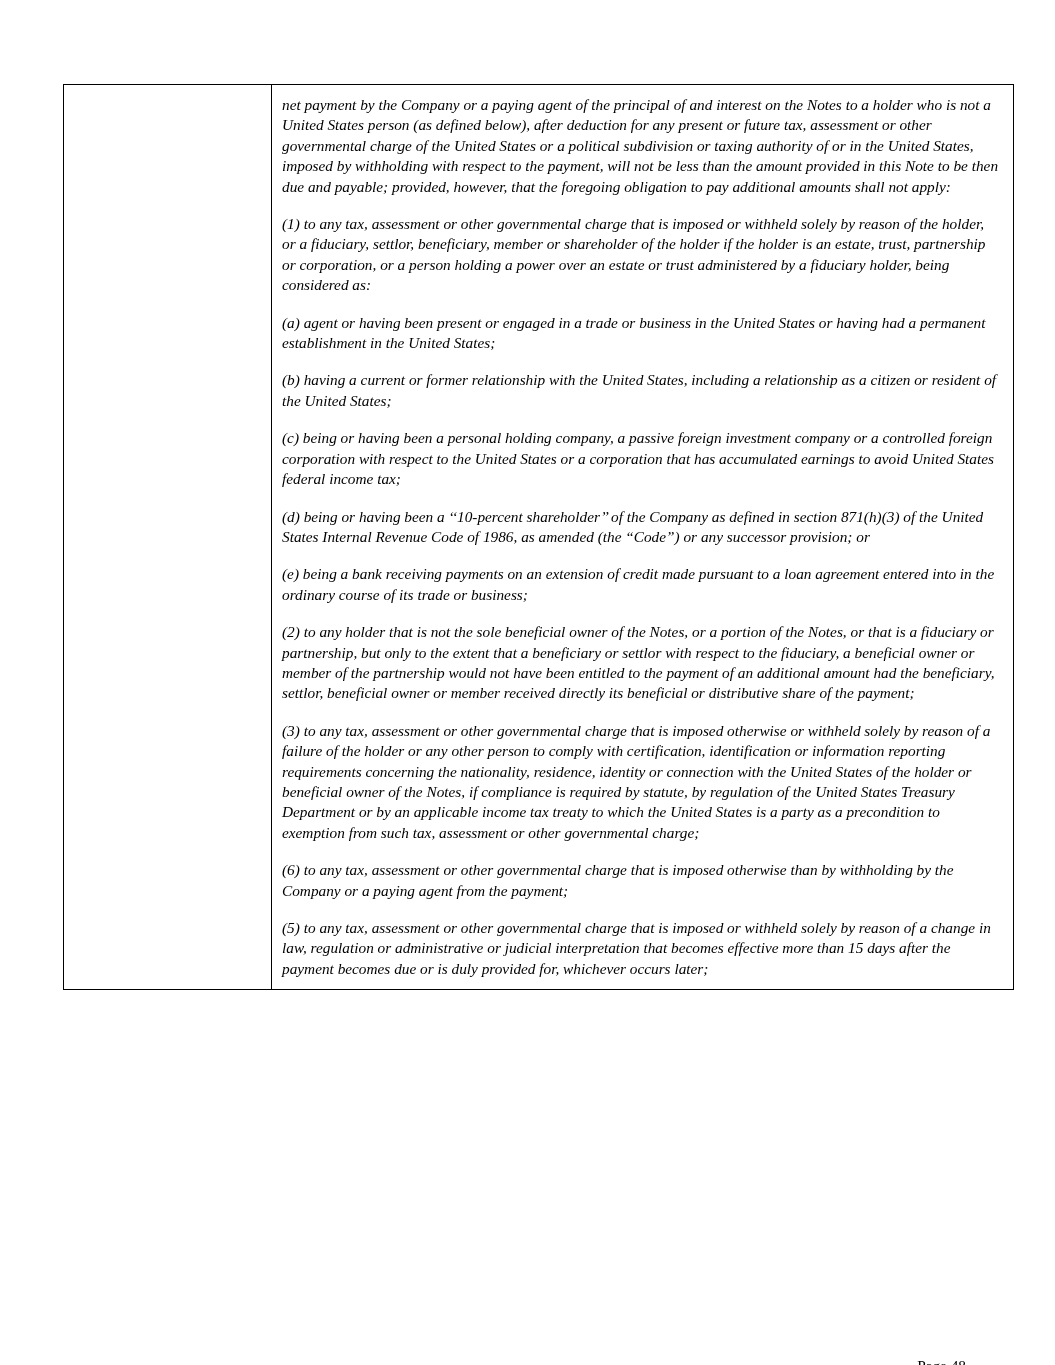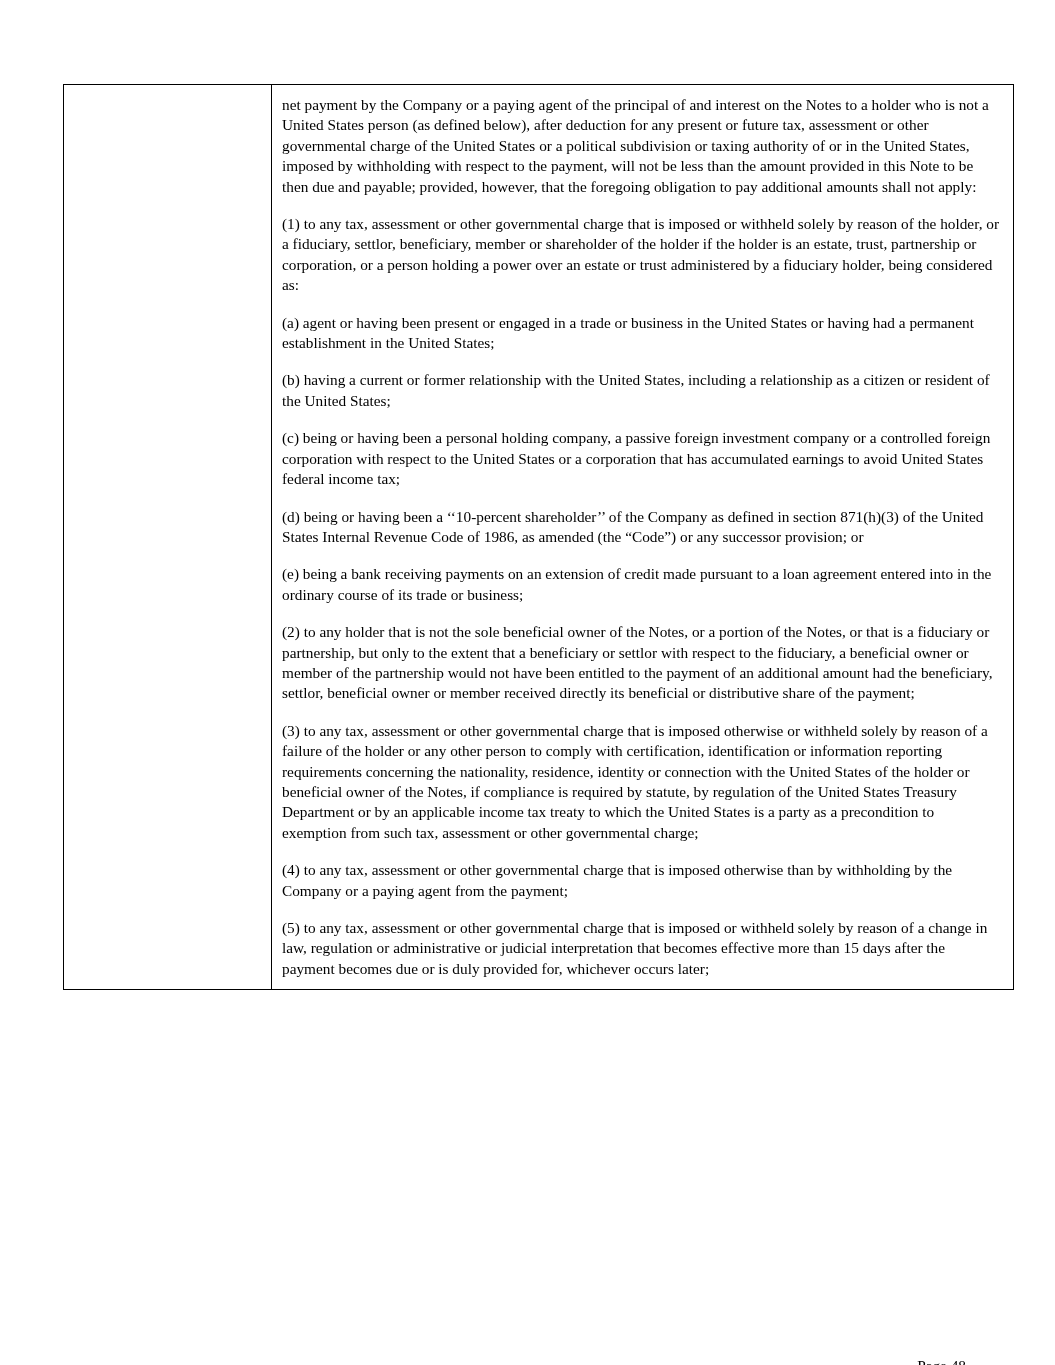--- a/index.html
+++ b/index.html
@@ -32,20 +32,21 @@
     border: 1px solid #000000;
     vertical-align: top;
     padding: 0;
   }
   td.gutter-cell {
     width: 207px;
   }
   td.body-cell {
     width: 719px;
     padding: 10px 12px 10px 10px;
+    font-style: italic;
   }
   .para {
     font-size: 15.3px;
     line-height: 1.335;
     text-align: left;
     margin: 0 0 17px 0;
   }
   .para:last-child {
     margin-bottom: 0;
   }
@@ -71,21 +72,21 @@
       <td class="body-cell">
         <p class="para">net payment by the Company or a paying agent of the principal of and interest on the Notes to a holder who is not a United States person (as defined below), after deduction for any present or future tax, assessment or other governmental charge of the United States or a political subdivision or taxing authority of or in the United States, imposed by withholding with respect to the payment, will not be less than the amount provided in this Note to be then due and payable; provided, however, that the foregoing obligation to pay additional amounts shall not apply:</p>
         <p class="para">(1)  to any tax, assessment or other governmental charge that is imposed or withheld solely by reason of the holder, or a fiduciary, settlor, beneficiary, member or shareholder of the holder if the holder is an estate, trust, partnership or corporation, or a person holding a power over an estate or trust administered by a fiduciary holder, being considered as:</p>
         <p class="para">(a)  agent or having been present or engaged in a trade or business in the United States or having had a permanent establishment in the United States;</p>
         <p class="para">(b)  having a current or former relationship with the United States, including a relationship as a citizen or resident of the United States;</p>
         <p class="para">(c)  being or having been a personal holding company, a passive foreign investment company or a controlled foreign corporation with respect to the United States or a corporation that has accumulated earnings to avoid United States federal income tax;</p>
         <p class="para">(d)  being or having been a ‘‘10-percent shareholder’’ of the Company as defined in section 871(h)(3) of the United States Internal Revenue Code of 1986, as amended (the “Code”) or any successor provision; or</p>
         <p class="para">(e)  being a bank receiving payments on an extension of credit made pursuant to a loan agreement entered into in the ordinary course of its trade or business;</p>
         <p class="para">(2)  to any holder that is not the sole beneficial owner of the Notes, or a portion of the Notes, or that is a fiduciary or partnership, but only to the extent that a beneficiary or settlor with respect to the fiduciary, a beneficial owner or member of the partnership would not have been entitled to the payment of an additional amount had the beneficiary, settlor, beneficial owner or member received directly its beneficial or distributive share of the payment;</p>
         <p class="para">(3)  to any tax, assessment or other governmental charge that is imposed otherwise or withheld solely by reason of a failure of the holder or any other person to comply with certification, identification or information reporting requirements concerning the nationality, residence, identity or connection with the United States of the holder or beneficial owner of the Notes, if compliance is required by statute, by regulation of the United States Treasury Department or by an applicable income tax treaty to which the United States is a party as a precondition to exemption from such tax, assessment or other governmental charge;</p>
-        <p class="para">(4)  to any tax, assessment or other governmental charge that is imposed otherwise than by withholding by the Company or a paying agent from the payment;</p>
+        <p class="para">(6)  to any tax, assessment or other governmental charge that is imposed otherwise than by withholding by the Company or a paying agent from the payment;</p>
         <p class="para">(5)  to any tax, assessment or other governmental charge that is imposed or withheld solely by reason of a change in law, regulation or administrative or judicial interpretation that becomes effective more than 15 days after the payment becomes due or is duly provided for, whichever occurs later;</p>
       </td>
     </tr>
   </tbody>
     </table>
 
   <div class="footer">Page 48</div>
 
 </div>
 

